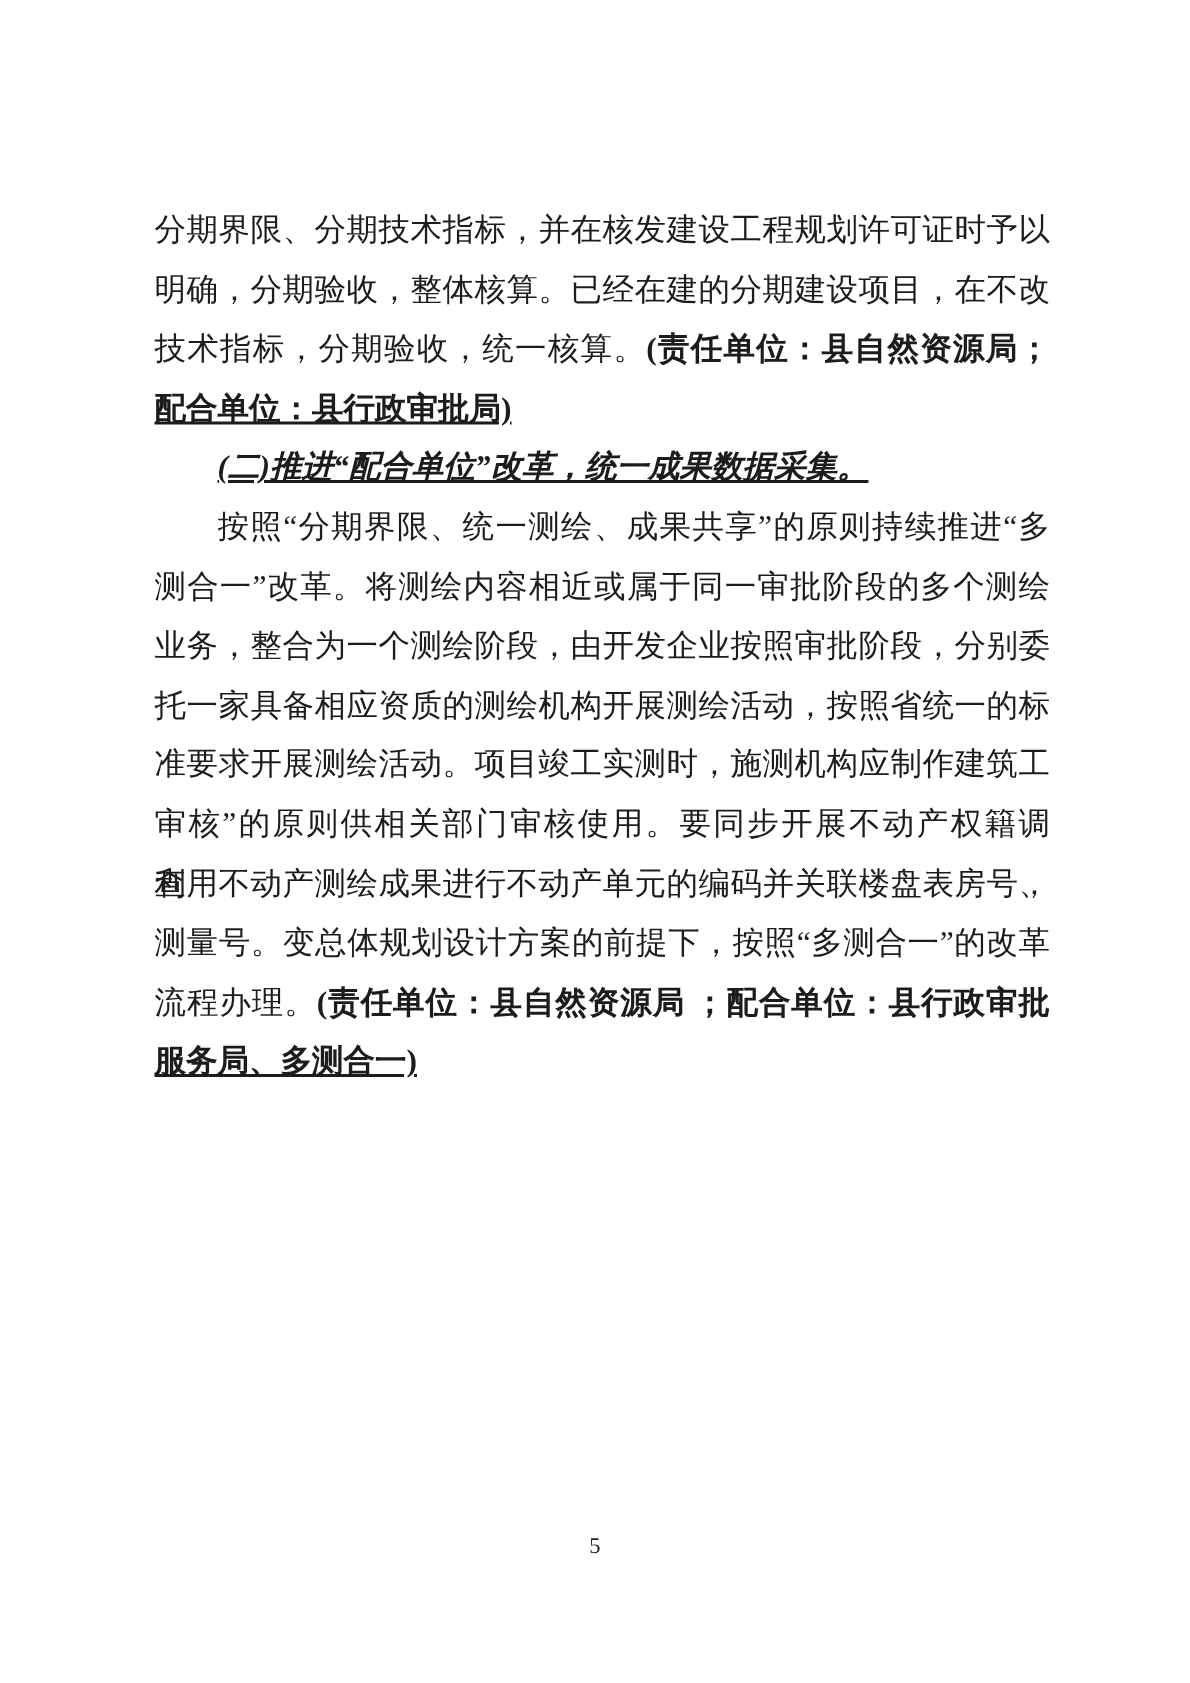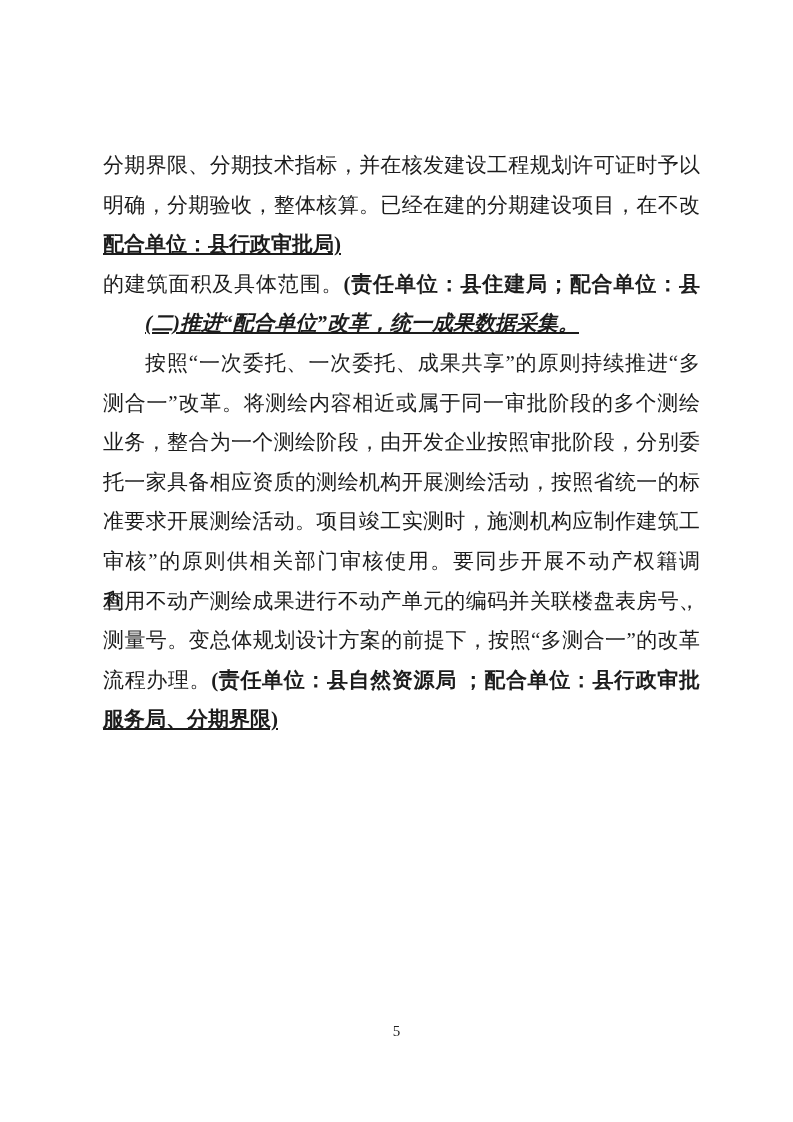--- a/index.html
+++ b/index.html
@@ -16,21 +16,21 @@
     overflow: hidden;
   }
   .doc-page {
     position: absolute;
     inset: 0;
     background: #ffffff;
   }
   .doc-body {
     position: absolute;
     left: 103px;
-    top: 146px;
+    top: 134px;
     width: 597px;
   }
   .line {
     height: 39.6px;
     line-height: 39.6px;
     font-size: 21px;
     text-align: justify;
     text-align-last: justify;
     text-justify: inter-character;
     white-space: normal;
@@ -67,28 +67,28 @@
     color: #222222;
   }
 </style>
 </head>
 <body>
 
 <div class="doc-page">
   <div class="doc-body">
       <div class="line"><span class="seg normal">分期界限、分期技术指标，并在核发建设工程规划许可证时予以</span></div>
       <div class="line"><span class="seg normal">明确，分期验收，整体核算。已经在建的分期建设项目，在不改</span></div>
+      <div class="line"><span class="seg normal">技术指标，分期验收，统一核算。</span><span class="seg bold">(责任单位：县自然资源局；</span></div>
       <div class="line last"><span class="seg bold">配合单位：县行政审批局)</span></div>
-      <div class="line"><span class="seg normal">的建筑面积及具体范围。</span><span class="seg bold">(责任单位：县住建局；配合单位：县</span></div>
       <div class="line indent last"><span class="seg bold-italic">(二)推进“配合单位”改革，统一成果数据采集。</span></div>
-      <div class="line indent"><span class="seg normal">按照“一次委托、一次委托、成果共享”的原则持续推进“多</span></div>
+      <div class="line indent"><span class="seg normal">按照“分期界限、统一测绘、成果共享”的原则持续推进“多</span></div>
       <div class="line"><span class="seg normal">测合一”改革。将测绘内容相近或属于同一审批阶段的多个测绘</span></div>
       <div class="line"><span class="seg normal">业务，整合为一个测绘阶段，由开发企业按照审批阶段，分别委</span></div>
       <div class="line"><span class="seg normal">托一家具备相应资质的测绘机构开展测绘活动，按照省统一的标</span></div>
       <div class="line"><span class="seg normal">准要求开展测绘活动。项目竣工实测时，施测机构应制作建筑工</span></div>
       <div class="line"><span class="seg normal">审核”的原则供相关部门审核使用。要同步开展不动产权籍调查，</span></div>
       <div class="line"><span class="seg normal">利用不动产测绘成果进行不动产单元的编码并关联楼盘表房号、</span></div>
       <div class="line"><span class="seg normal">测量号。变总体规划设计方案的前提下，按照“多测合一”的改革</span></div>
       <div class="line"><span class="seg normal">流程办理。</span><span class="seg bold">(责任单位：县自然资源局 ；配合单位：县行政审批</span></div>
-      <div class="line last"><span class="seg bold">服务局、分期界限)</span></div>
+      <div class="line last"><span class="seg bold">服务局、多测合一)</span></div>
     </div>
   <div class="page-number">5</div>
 </div>
 
 </body></html>

